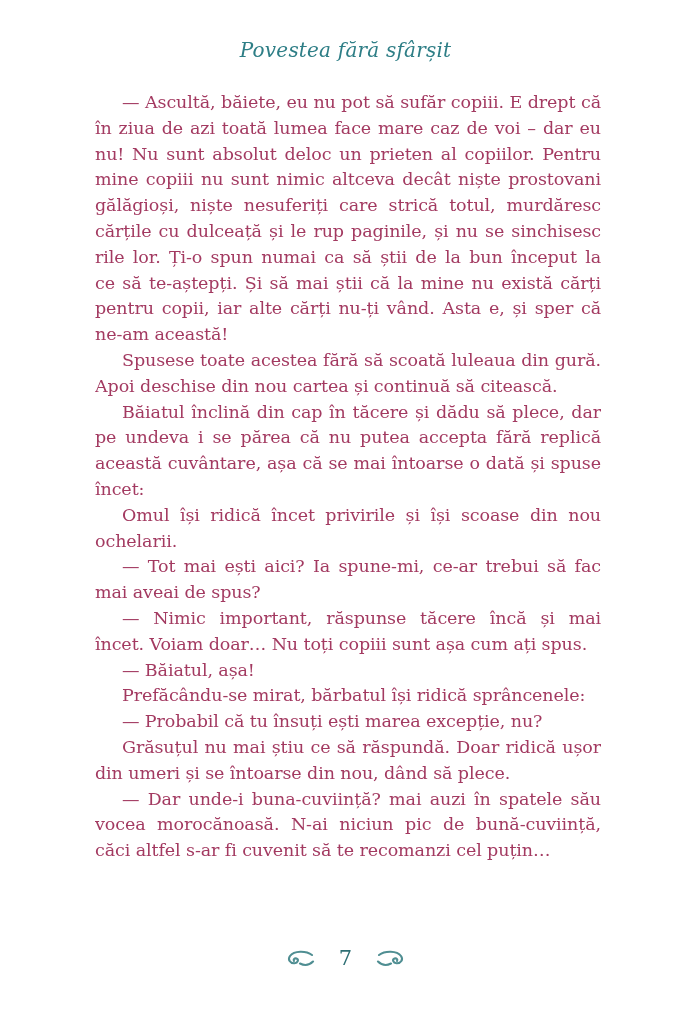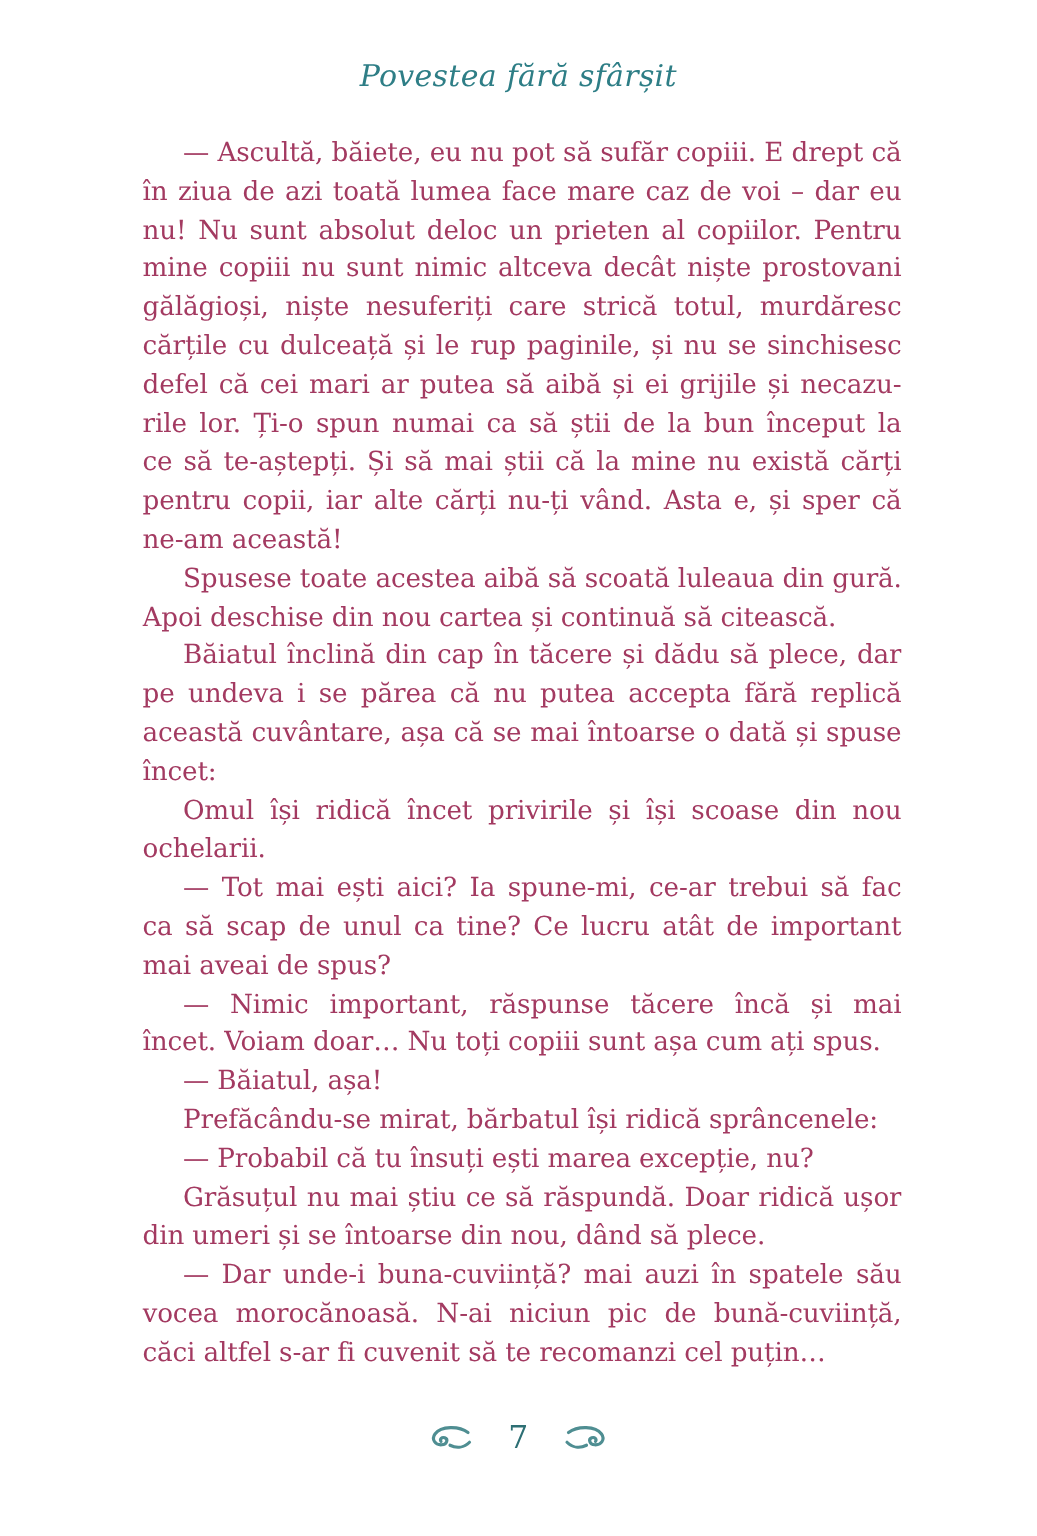--- a/index.html
+++ b/index.html
@@ -52,35 +52,33 @@
 
   <div class="running-title">Povestea fără sfârșit</div>
 
   <div class="body-text">
       <div class="line first">— Ascultă, băiete, eu nu pot să sufăr copiii. E drept că</div>
       <div class="line">în ziua de azi toată lumea face mare caz de voi – dar eu</div>
       <div class="line">nu! Nu sunt absolut deloc un prieten al copiilor. Pentru</div>
       <div class="line">mine copiii nu sunt nimic altceva decât niște prostovani</div>
       <div class="line">gălăgioși, niște nesuferiți care strică totul, murdăresc</div>
       <div class="line">cărțile cu dulceață și le rup paginile, și nu se sinchisesc</div>
-      <div class="line">defel că cei mari ar putea să aibă și ei grijile și necazu-</div>
       <div class="line">rile lor. Ți-o spun numai ca să știi de la bun început la</div>
       <div class="line">ce să te-aștepți. Și să mai știi că la mine nu există cărți</div>
       <div class="line">pentru copii, iar alte cărți nu-ți vând. Asta e, și sper că</div>
       <div class="line last">ne-am această!</div>
-      <div class="line first">Spusese toate acestea aibă să scoată luleaua din gură.</div>
+      <div class="line first">Spusese toate acestea fără să scoată luleaua din gură.</div>
       <div class="line last">Apoi deschise din nou cartea și continuă să citească.</div>
       <div class="line first">Băiatul înclină din cap în tăcere și dădu să plece, dar</div>
       <div class="line">pe undeva i se părea că nu putea accepta fără replică</div>
       <div class="line">această cuvântare, așa că se mai întoarse o dată și spuse</div>
       <div class="line last">încet:</div>
       <div class="line first">Omul își ridică încet privirile și își scoase din nou</div>
       <div class="line last">ochelarii.</div>
       <div class="line first">— Tot mai ești aici? Ia spune-mi, ce-ar trebui să fac</div>
-      <div class="line">ca să scap de unul ca tine? Ce lucru atât de important</div>
       <div class="line last">mai aveai de spus?</div>
       <div class="line first">— Nimic important, răspunse tăcere încă și mai</div>
       <div class="line last">încet. Voiam doar… Nu toți copiii sunt așa cum ați spus.</div>
       <div class="line first last">— Băiatul, așa!</div>
       <div class="line first last">Prefăcându-se mirat, bărbatul își ridică sprâncenele:</div>
       <div class="line first last">— Probabil că tu însuți ești marea excepție, nu?</div>
       <div class="line first">Grăsuțul nu mai știu ce să răspundă. Doar ridică ușor</div>
       <div class="line last">din umeri și se întoarse din nou, dând să plece.</div>
       <div class="line first">— Dar unde-i buna-cuviință? mai auzi în spatele său</div>
       <div class="line">vocea morocănoasă. N-ai niciun pic de bună-cuviință,</div>

